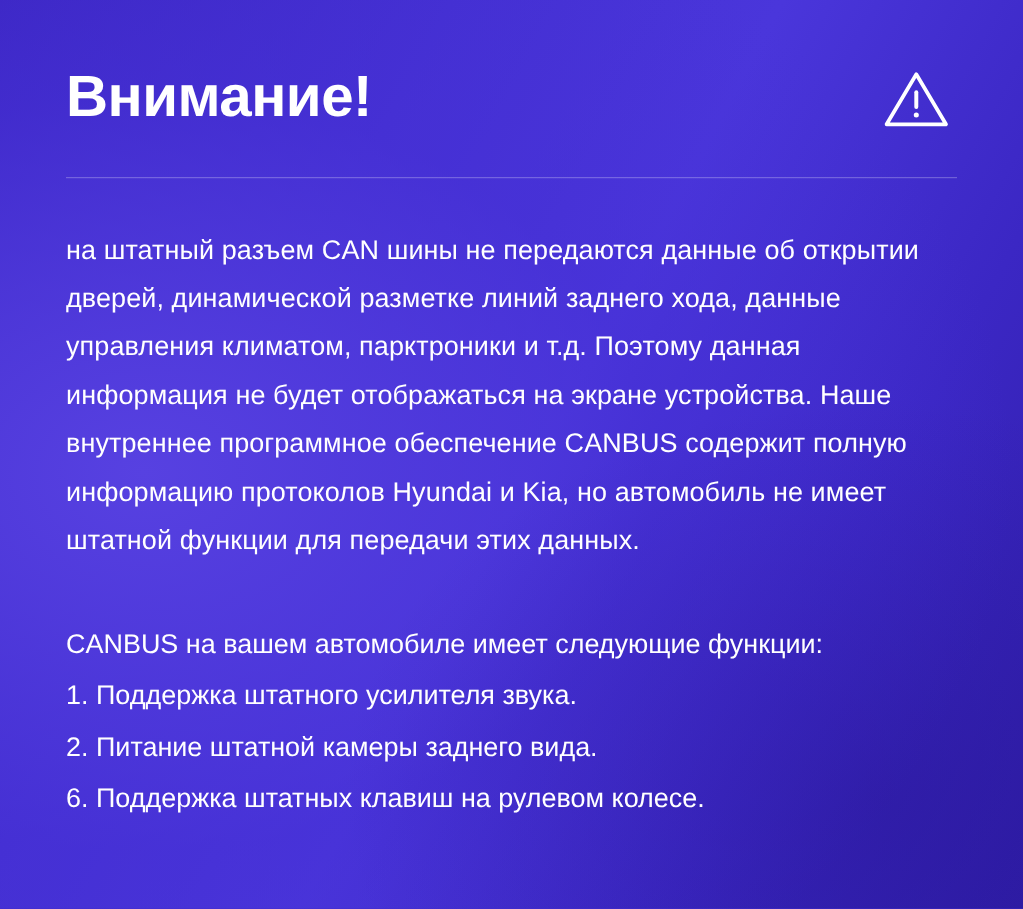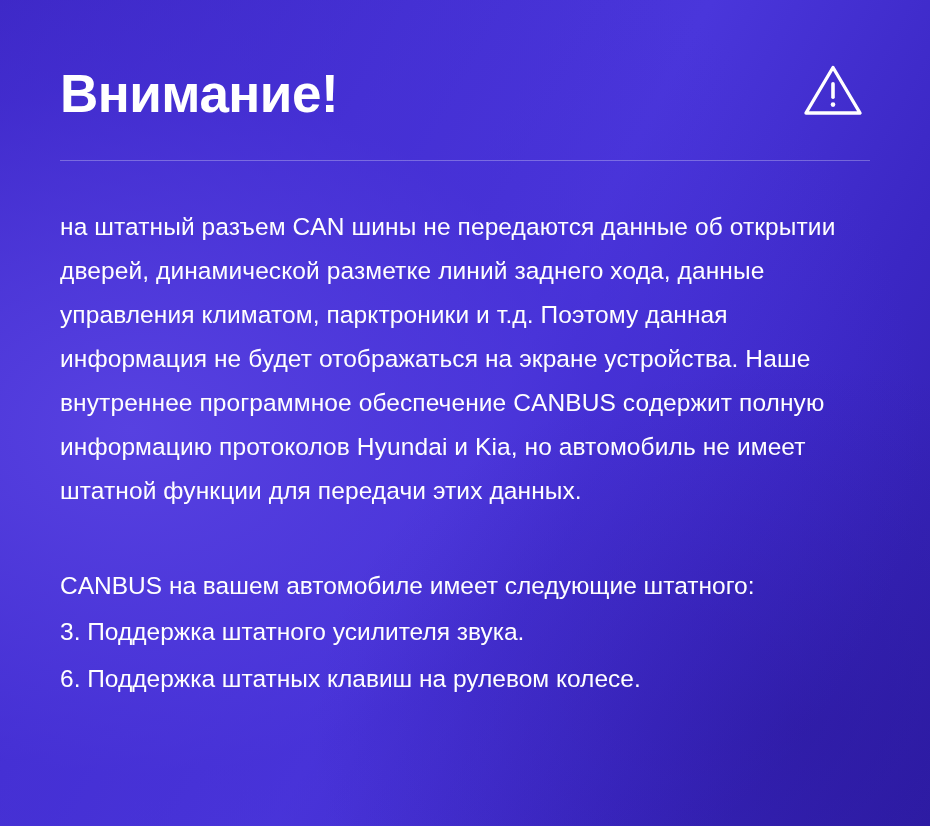--- a/index.html
+++ b/index.html
@@ -30,21 +30,21 @@
     background: radial-gradient(ellipse 700px 520px at 86% 88%, rgba(40,22,150,0.45) 0%, rgba(40,22,150,0) 70%);
     pointer-events: none;
   }
   .content {
     position: relative;
     z-index: 2;
     padding: 0 60px;
   }
   .header {
     display: flex;
-    align-items: flex-end;
+    align-items: center;
     justify-content: space-between;
     padding-top: 52px;
   }
   .title {
     color: #ffffff;
     font-size: 53px;
     font-weight: bold;
     letter-spacing: -0.5px;
     line-height: 1.05;
     margin: 0;
@@ -104,21 +104,22 @@
         </svg>
       </span>
     </div>
 
     <div class="divider"></div>
 
     <p class="body-text">на штатный разъем CAN шины не передаются данные об открытии дверей, динамической разметке линий заднего хода, данные управления климатом, парктроники и т.д. Поэтому данная информация не будет отображаться на экране устройства. Наше внутреннее программное обеспечение CANBUS содержит полную информацию протоколов Hyundai и Kia, но автомобиль не имеет штатной функции для передачи этих данных.</p>
 
     <div class="section-gap"></div>
 
-    <div class="list-intro">CANBUS на вашем автомобиле имеет следующие штатного:</div>
+    <div class="list-intro">CANBUS на вашем автомобиле имеет следующие функции:</div>
 
     <ul class="list">
-      <li>3. Поддержка штатного усилителя звука.</li>
+      <li>1. Поддержка штатного усилителя звука.</li>
+      <li>2. Питание штатной камеры заднего вида.</li>
       <li>6. Поддержка штатных клавиш на рулевом колесе.</li>
     </ul>
 
   </div>
 </div>
 
 </body></html>

